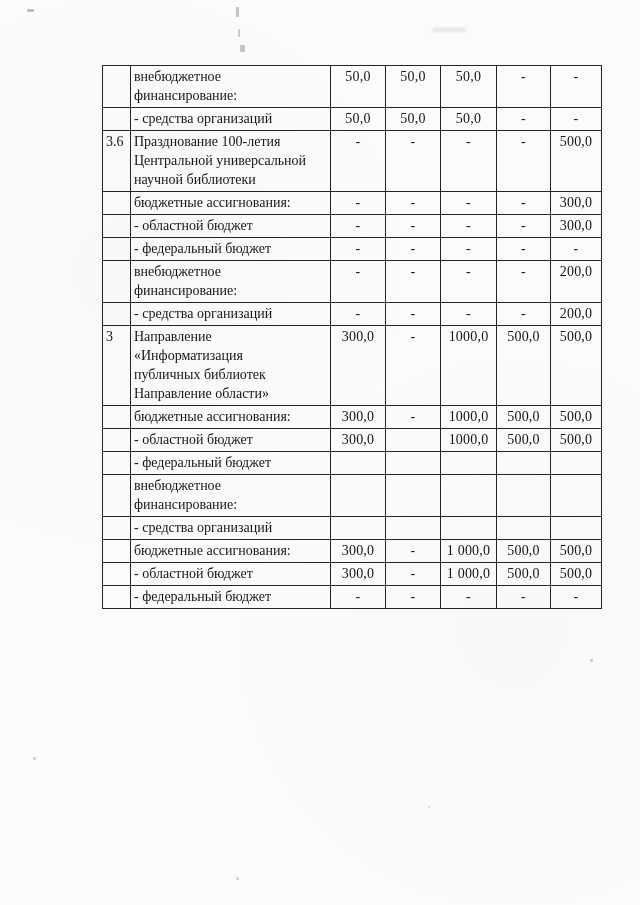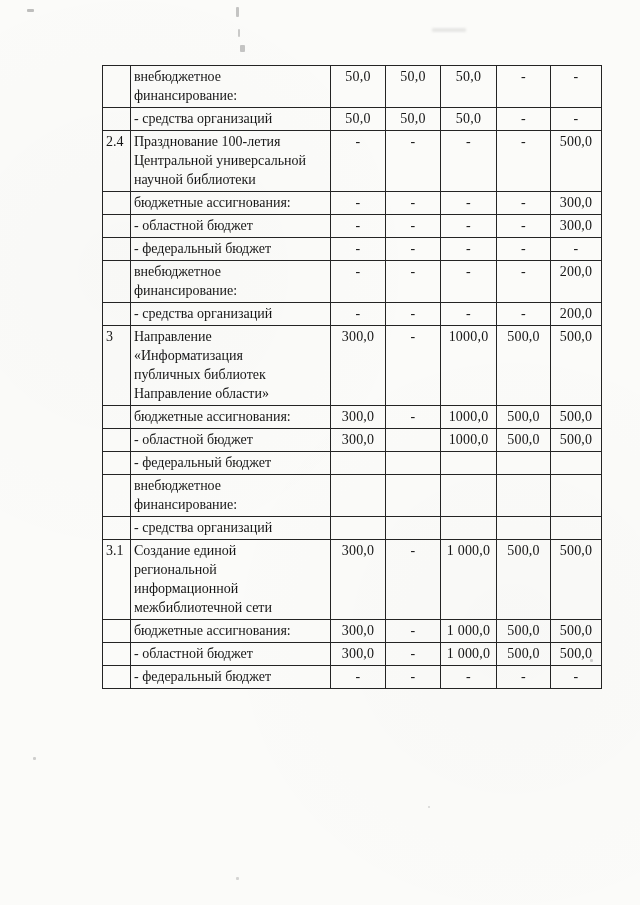--- a/index.html
+++ b/index.html
@@ -97,21 +97,21 @@
         <tr>
           <td class="num"></td>
           <td class="desc">- средства организаций</td>
           <td class="val">50,0</td>
           <td class="val">50,0</td>
           <td class="val">50,0</td>
           <td class="val">-</td>
           <td class="val">-</td>
         </tr>
         <tr>
-          <td class="num">2.4</td>
+          <td class="num">3.6</td>
           <td class="desc">Празднование 100-летия
 Центральной универсальной
 научной библиотеки</td>
           <td class="val">-</td>
           <td class="val">-</td>
           <td class="val">-</td>
           <td class="val">-</td>
           <td class="val">500,0</td>
         </tr>
         <tr>
@@ -212,32 +212,20 @@
         <tr>
           <td class="num"></td>
           <td class="desc">- средства организаций</td>
           <td class="val"></td>
           <td class="val"></td>
           <td class="val"></td>
           <td class="val"></td>
           <td class="val"></td>
         </tr>
         <tr>
-          <td class="num">3.1</td>
-          <td class="desc">Создание единой
-региональной
-информационной
-межбиблиотечной сети</td>
-          <td class="val">300,0</td>
-          <td class="val">-</td>
-          <td class="val">1 000,0</td>
-          <td class="val">500,0</td>
-          <td class="val">500,0</td>
-        </tr>
-        <tr>
           <td class="num"></td>
           <td class="desc">бюджетные ассигнования:</td>
           <td class="val">300,0</td>
           <td class="val">-</td>
           <td class="val">1 000,0</td>
           <td class="val">500,0</td>
           <td class="val">500,0</td>
         </tr>
         <tr>
           <td class="num"></td>

